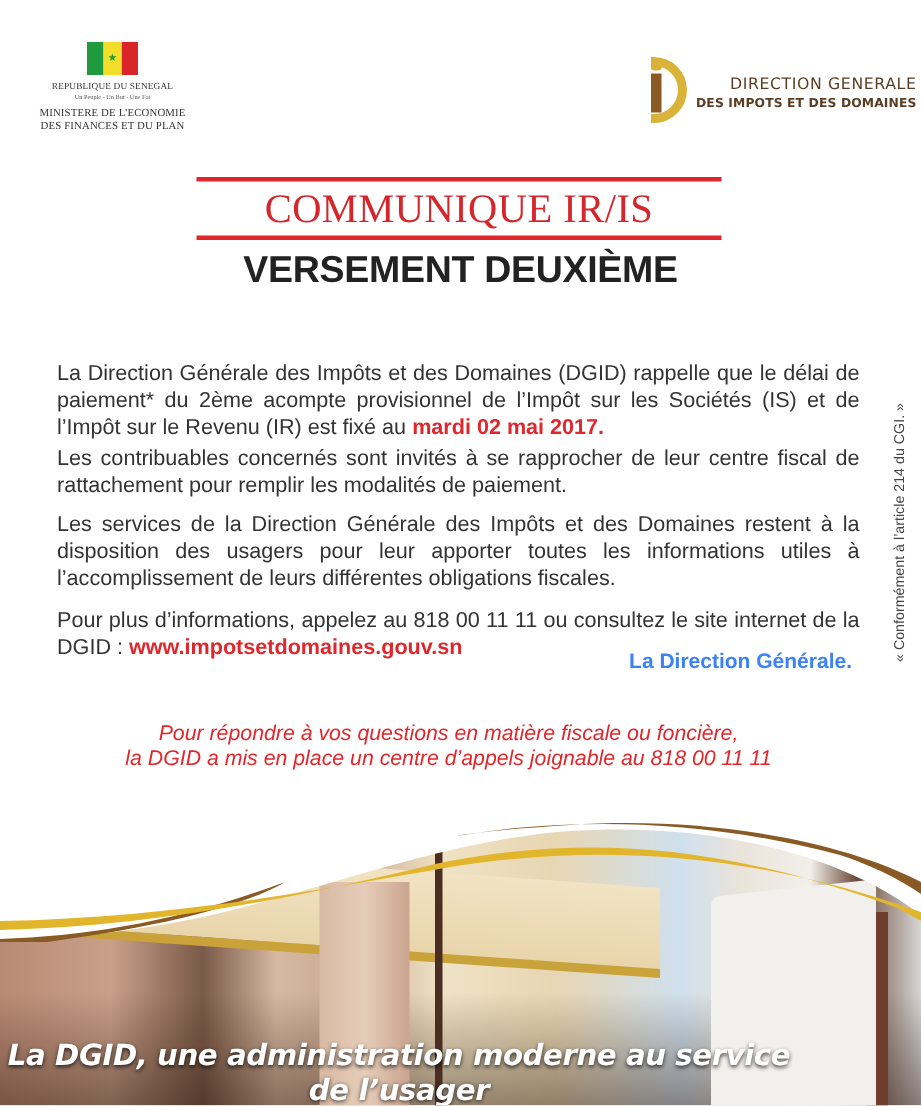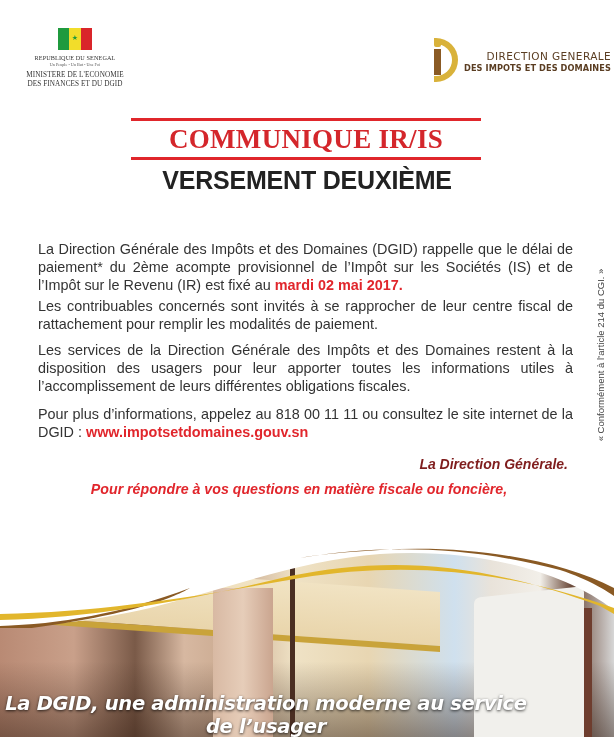--- a/index.html
+++ b/index.html
@@ -23,36 +23,36 @@
   .dgid-mark { position: relative; width: 30px; height: 50px; }
   .dgid-mark .arc { position: absolute; left: 4px; top: 2px; width: 24px; height: 44px; border: 6px solid #d9b23a; border-left: none; border-radius: 0 24px 24px 0; }
   .dgid-mark .dot { position: absolute; left: 4px; top: 4px; width: 7px; height: 7px; background: #d9b23a; border-radius: 2px; }
   .dgid-mark .bar { position: absolute; left: 4px; top: 13px; width: 7px; height: 26px; background: #8a5a24; }
   .dgid-text { margin-left: 4px; font-family: "DejaVu Sans", sans-serif; }
   .dgid-text .l1 { font-size: 10.5px; color: #5a3d22; letter-spacing: 0.4px; text-align: right; }
   .dgid-text .l2 { font-size: 8.2px; color: #5a3d22; font-weight: bold; letter-spacing: 0.1px; margin-top: 1px; }
 
   
   .title-box { position: absolute; left: 131px; top: 118px; width: 350px; height: 42px; border-top: 3px solid #e0262b; border-bottom: 3px solid #e0262b; text-align: center; }
-  .title-box span { font-family: "Liberation Serif", serif; font-weight: bold; font-size: 27px; color: #d4262b; line-height: 36px; letter-spacing: 0.3px; }
+  .title-box span { font-family: "Liberation Serif", serif; font-weight: normal; font-size: 27px; color: #d4262b; line-height: 36px; letter-spacing: 0.3px; }
   .subtitle { position: absolute; left: 0; width: 614px; top: 168px; text-align: center; font-weight: bold; font-size: 25px; line-height: 25px; color: #222; letter-spacing: -0.2px; }
 
   
   .body { position: absolute; left: 38px; width: 535px; font-size: 14.4px; line-height: 18px; color: #333; text-align: justify; }
   .p1 { top: 240px; }
   .p2 { top: 297px; }
   .p3 { top: 341px; }
   .p4 { top: 405px; }
   .red-b { color: #e1262c; font-weight: bold; }
-  .signature { position: absolute; right: 46px; top: 456px; font-weight: bold; font-size: 14px; color: #7f1d1d; font-style: italic; }
+  .signature { position: absolute; right: 46px; top: 432px; font-weight: bold; font-size: 14px; color: #3b82f6; }
 
   .vertical-note { position: absolute; left: 590px; top: 240px; width: 20px; height: 230px; }
   .vertical-note span { position: absolute; left: 50%; top: 50%; transform: translate(-50%,-50%) rotate(-90deg); white-space: nowrap; font-size: 9.5px; color: #444; }
 
-  .callout { position: absolute; left: 0; width: 598px; top: 481px; text-align: center; font-weight: bold; font-style: italic; font-size: 14.2px; line-height: 17px; color: #e1262c; }
+  .callout { position: absolute; left: 0; width: 598px; top: 481px; text-align: center; font-weight: normal; font-style: italic; font-size: 14.2px; line-height: 17px; color: #e1262c; }
 
   
   .banner { position: absolute; left: 0; top: 548px; width: 614px; height: 189px; overflow: hidden; }
   .photo { position: absolute; inset: 0;
     background:
       linear-gradient(180deg, rgba(0,0,0,0) 60%, rgba(40,20,10,0.45) 100%),
       linear-gradient(90deg, #b98a74 0%, #c9a08a 12%, #7a5a48 22%, #d7b8a1 30%, #c9a98f 38%, #efe2c5 48%, #e8d6b2 60%, #cfe0ee 74%, #e9e3da 80%, #f2efe9 88%, #6b4a3a 93%, #d7d7d7 100%);
   }
   .pillar { position: absolute; left: 213px; top: 40px; width: 60px; height: 160px; background: linear-gradient(90deg,#d8b9a3,#e6cdb9,#caa58f); }
   .pole { position: absolute; left: 290px; top: 20px; width: 5px; height: 180px; background: #4a2e22; }
@@ -68,21 +68,21 @@
 <div class="gov-block">
   <div class="flag">
     <span class="g"></span>
       <span class="y"></span>
       <span class="r"></span>
   </div>
   <div class="rep">REPUBLIQUE DU SENEGAL</div>
   <div class="motto">Un Peuple - Un But - Une Foi</div>
   <div class="min">
     <div>MINISTERE DE L'ECONOMIE</div>
-    <div>DES FINANCES ET DU DGID</div>
+    <div>DES FINANCES ET DU PLAN</div>
   </div>
 </div>
 
 <div class="dgid-logo">
   <div class="dgid-mark">
     <div class="arc"></div>
       <div class="dot"></div>
       <div class="bar"></div>
   </div>
   <div class="dgid-text">
@@ -103,20 +103,21 @@
 <p class="body p3">Les services de la Direction Générale des Impôts et des Domaines restent à la disposition des usagers pour leur apporter toutes les informations utiles à l’accomplissement de leurs différentes obligations fiscales.</p>
 <p class="body p4"><span>Pour plus d’informations, appelez au 818 00 11 11 ou consultez le site internet de la DGID : </span><span class="red-b">www.impotsetdomaines.gouv.sn</span></p>
 <div class="signature">La Direction Générale.</div>
 
 <div class="vertical-note">
   <span>« Conformément à l’article 214 du CGI. »</span>
 </div>
 
 <div class="callout">
   <div>Pour répondre à vos questions en matière fiscale ou foncière,</div>
+  <div>la DGID a mis en place un centre d’appels joignable  au  818 00 11 11</div>
 </div>
 
 <div class="banner">
   <div class="photo"></div>
   <div class="ceiling"></div>
   <div class="pillar"></div>
   <div class="pole"></div>
   <div class="signpost-post"></div>
   <div class="signpost"></div>
   <svg class="wave" viewBox="0 0 614 80" preserveAspectRatio="none">

